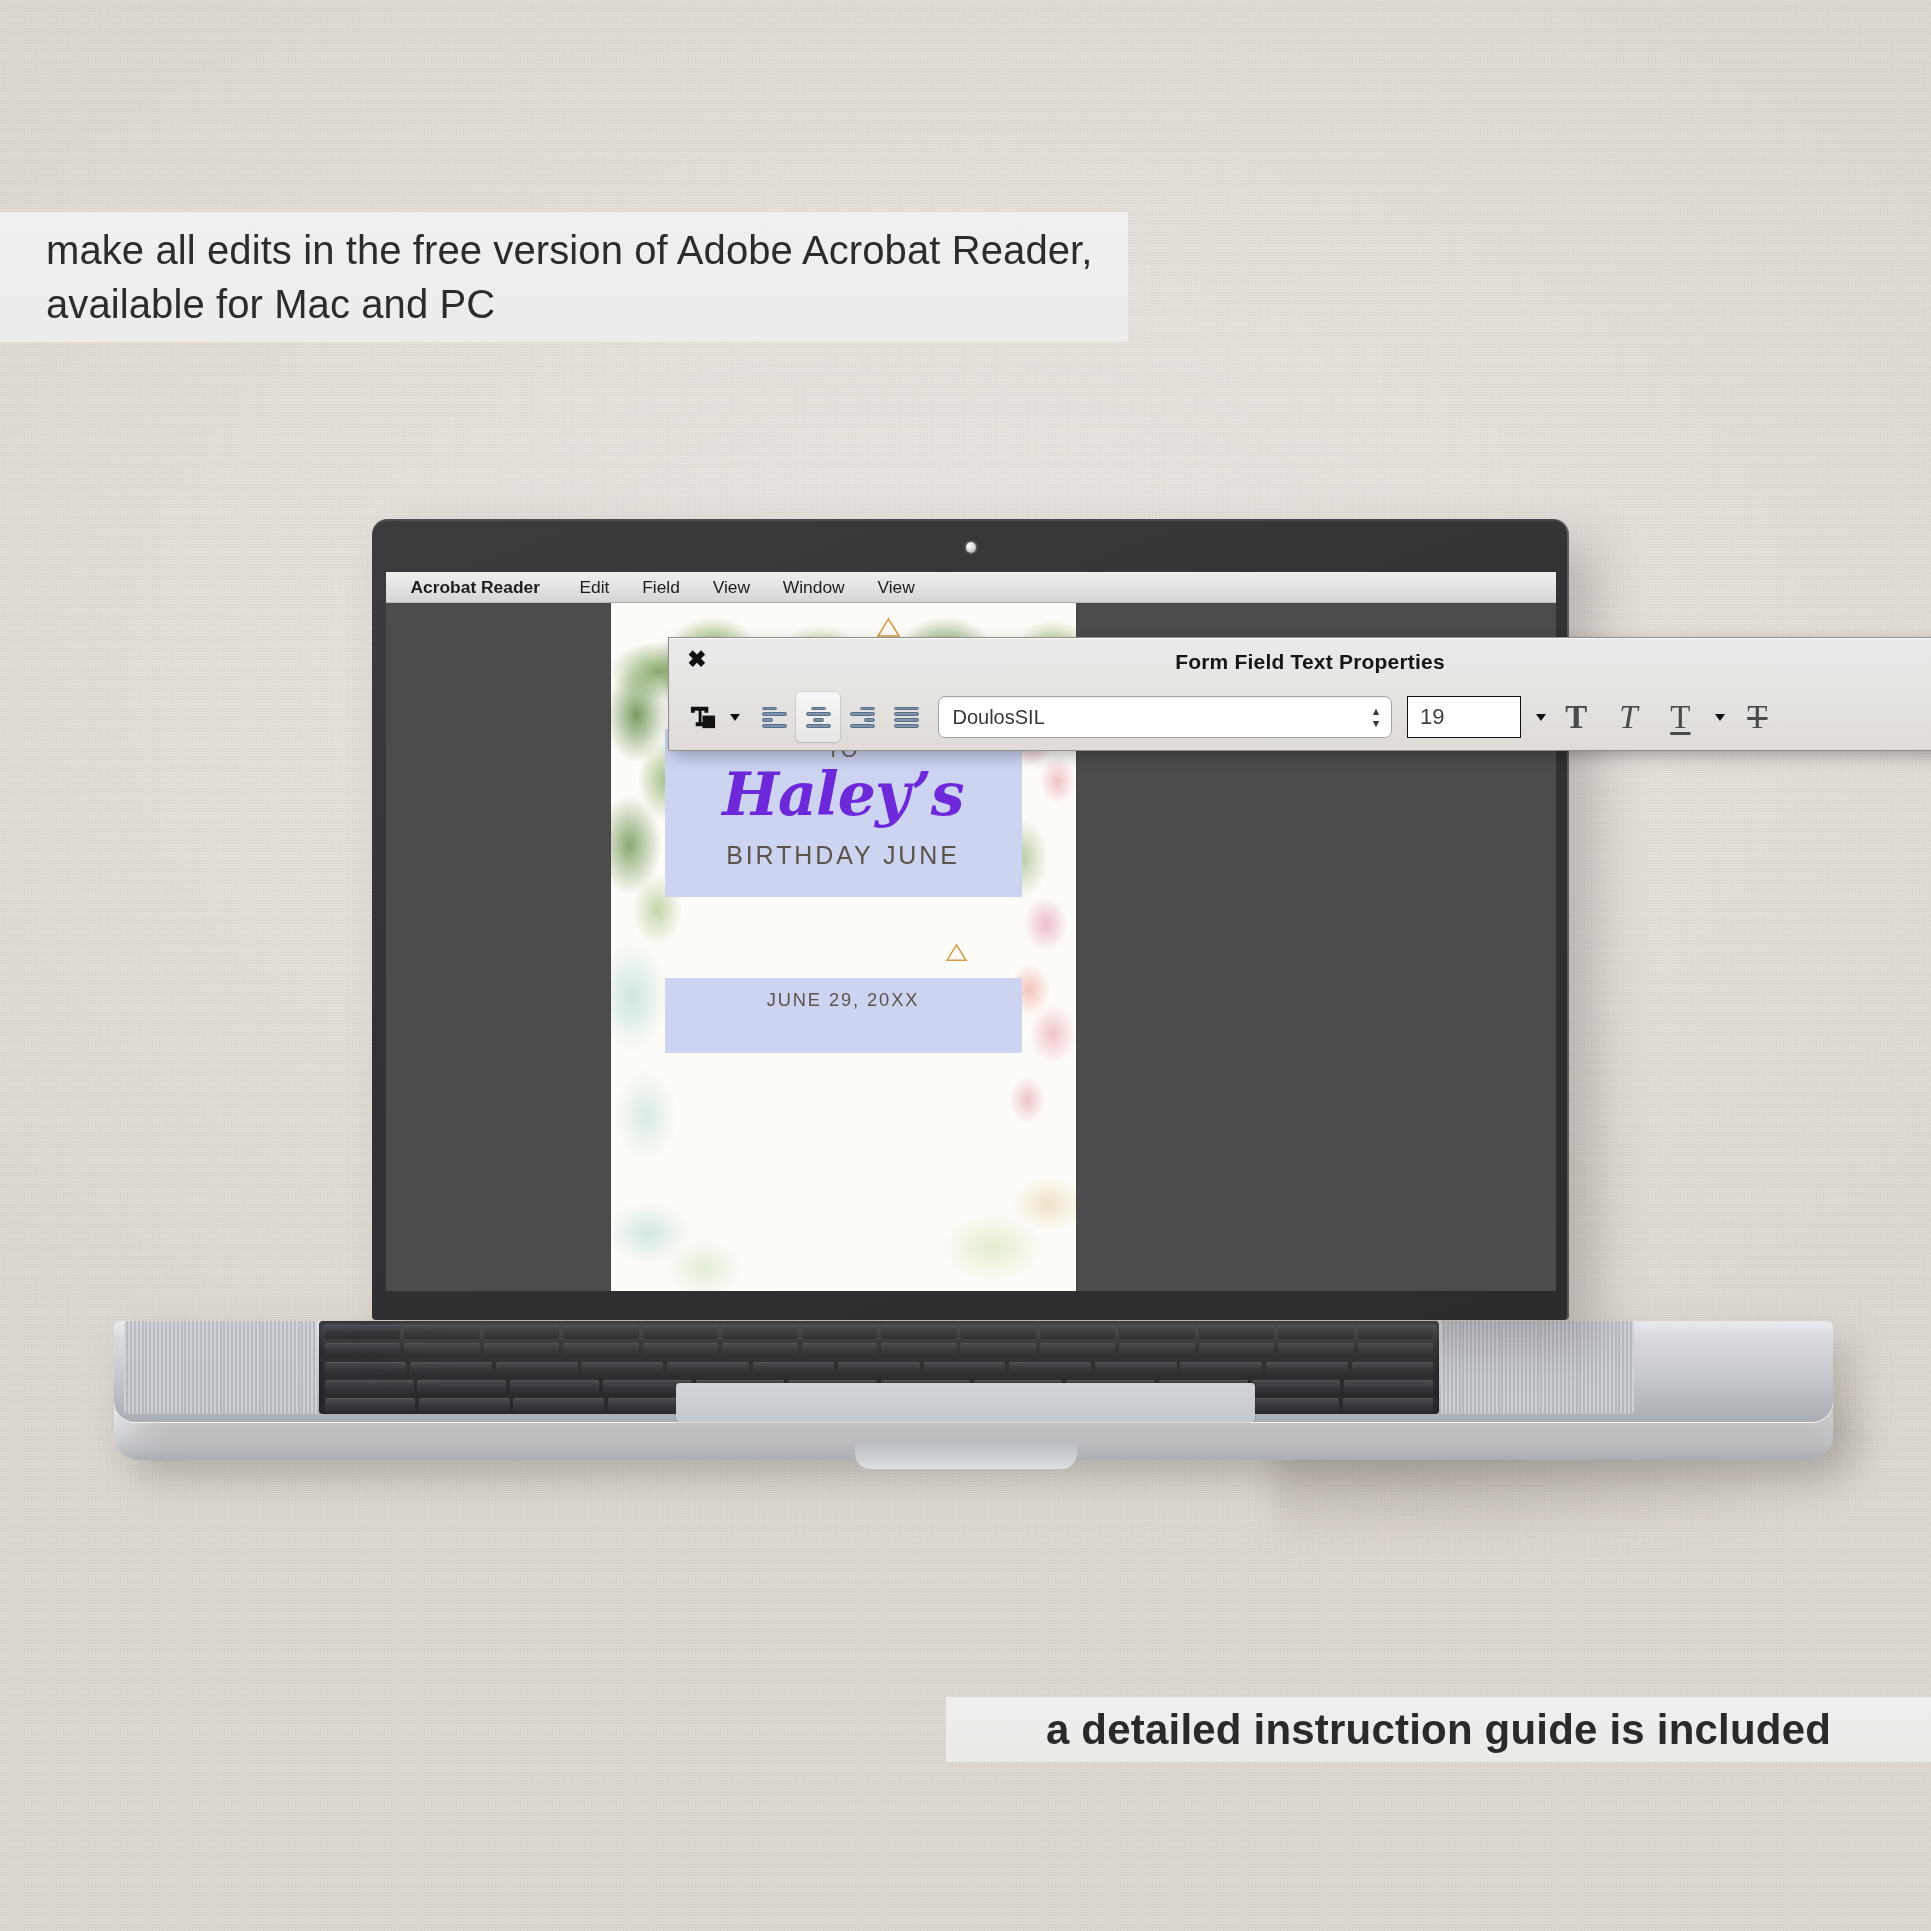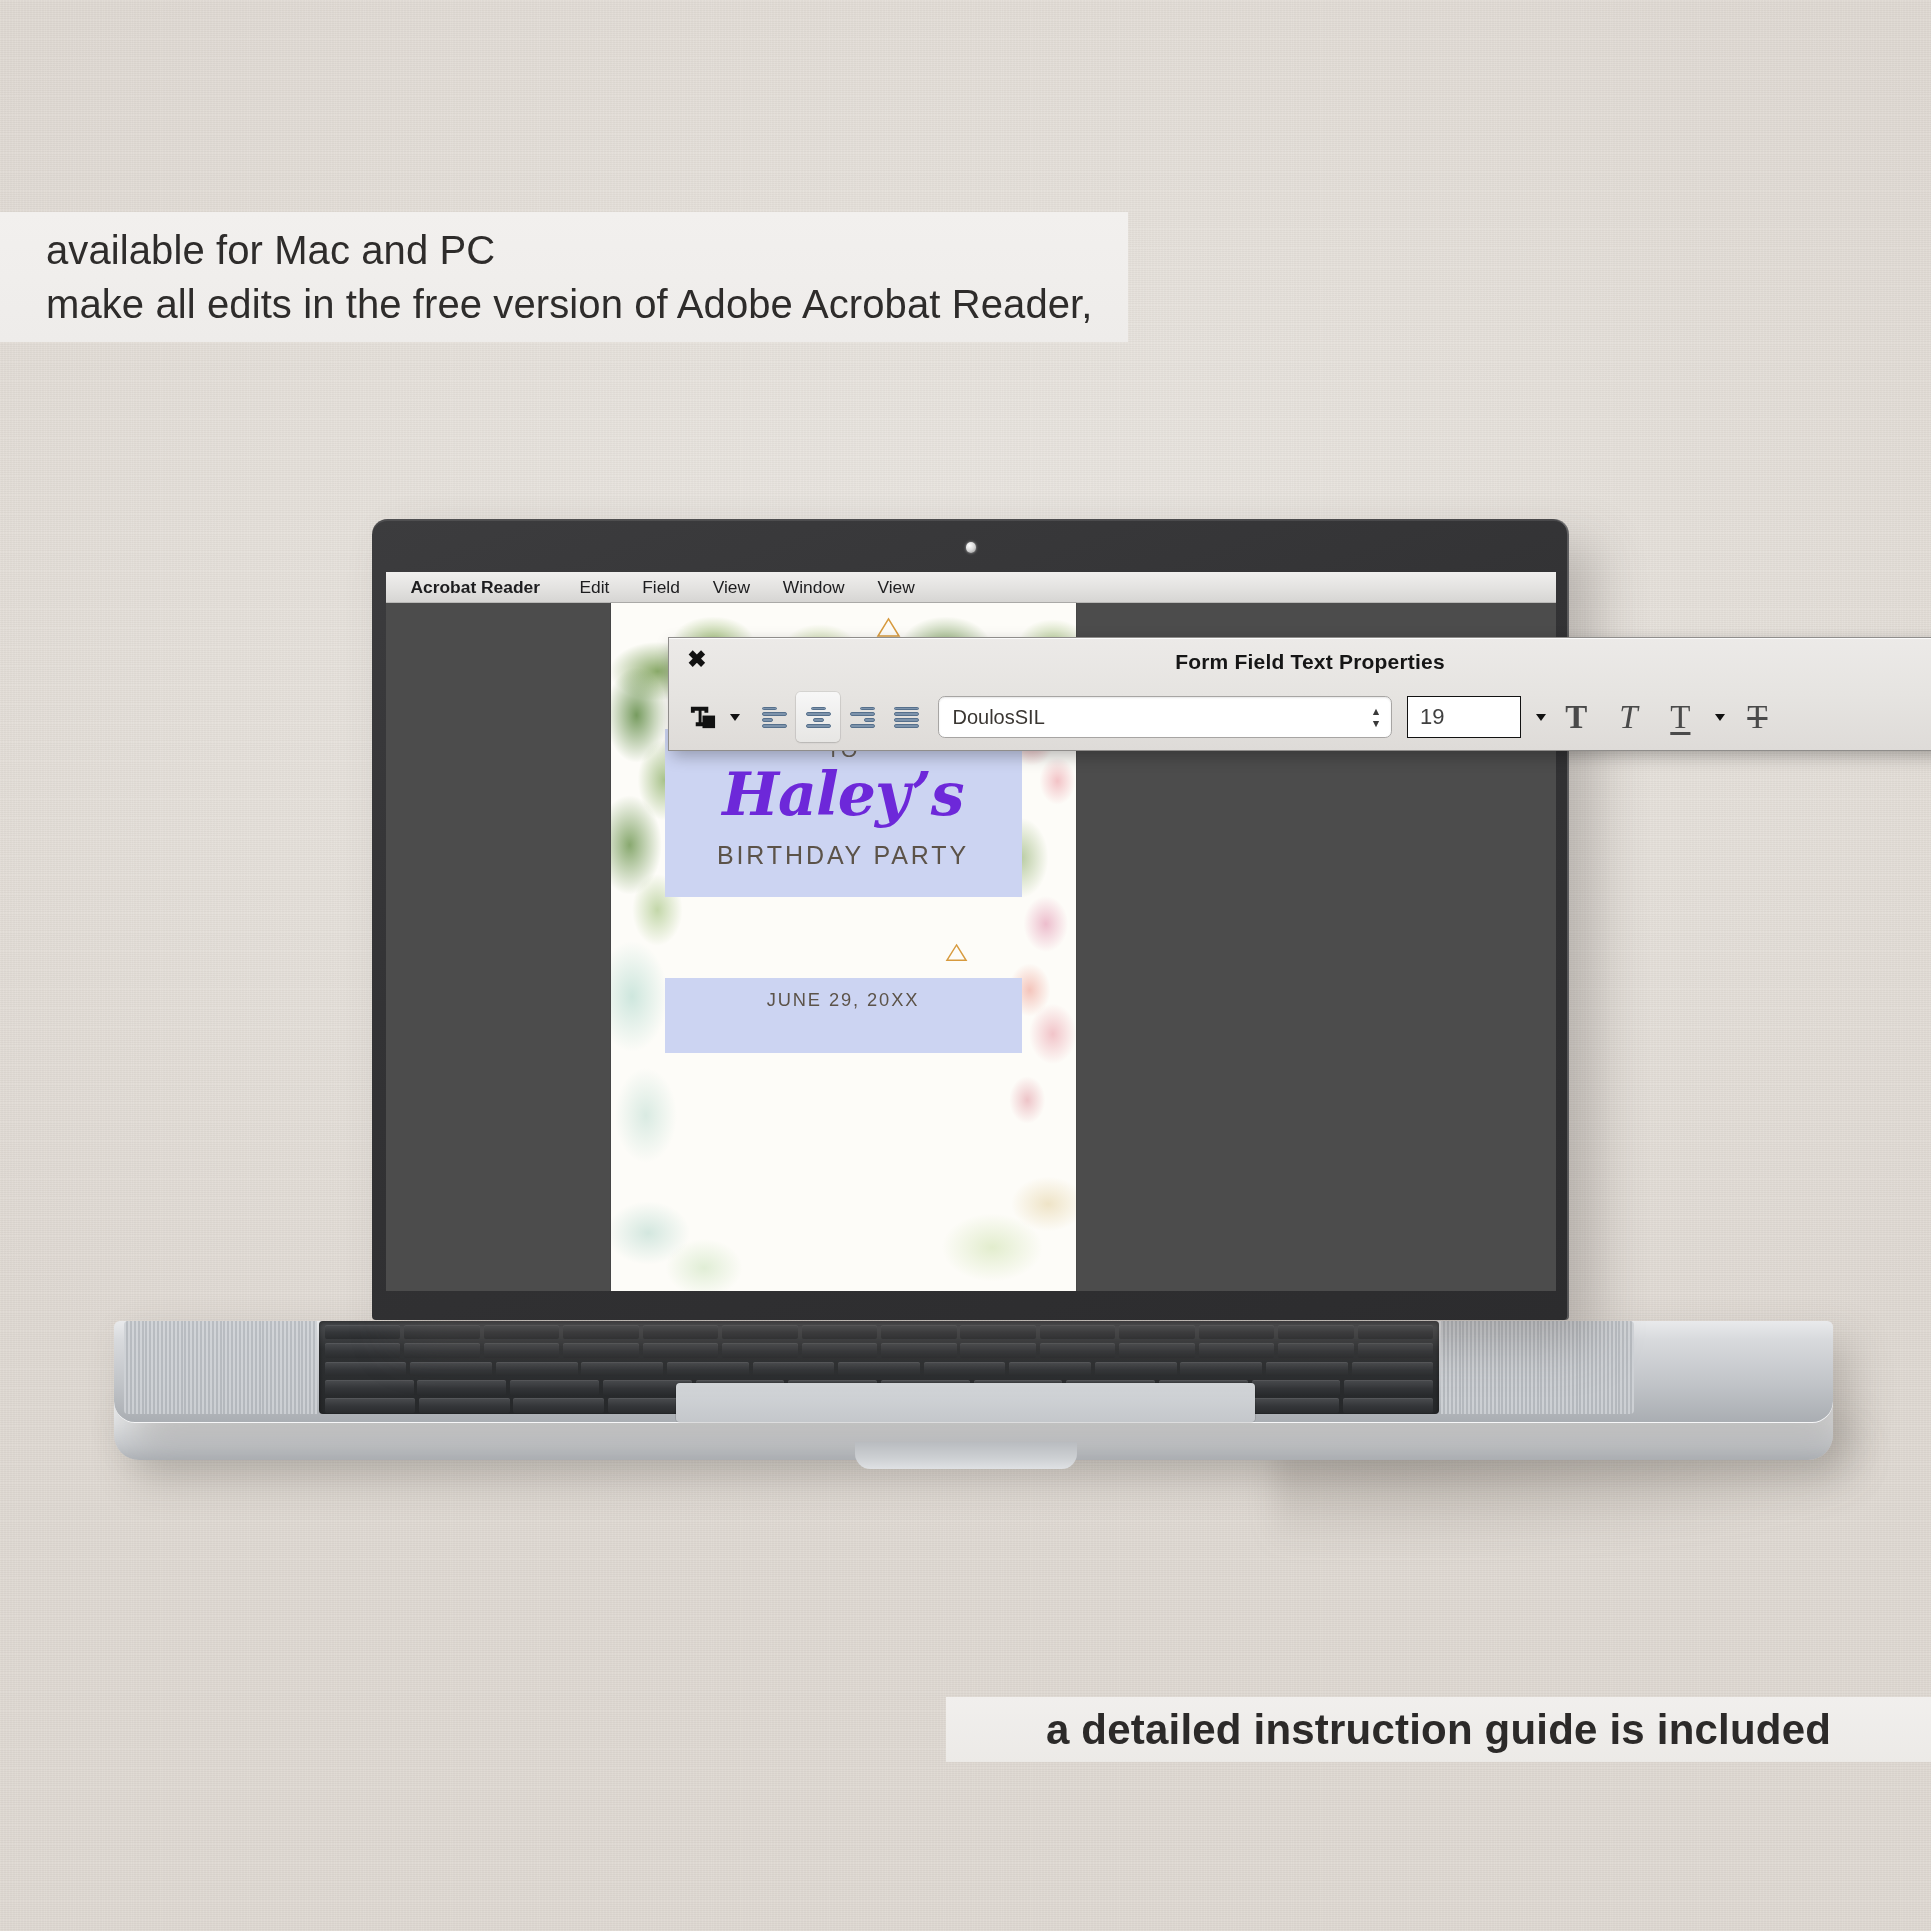--- a/index.html
+++ b/index.html
@@ -290,22 +290,22 @@
   }
 </style>
 </head>
 <body>
 
 <div id="scene">
 
   <div id="floor-shadow"></div>
 
   <div id="top-caption">
+    <div class="line">make all edits in the free version of Adobe Acrobat Reader,</div>
     <div class="line">available for Mac and PC</div>
-    <div class="line">make all edits in the free version of Adobe Acrobat Reader,</div>
   </div>
 
   <div id="laptop">
 
     <div id="deck-front"></div>
     <div id="deck"></div>
     <div class="grille" id="grille-l"></div>
     <div class="grille" id="grille-r"></div>
     <div id="kb-well">
       <div class="kb-row">
@@ -418,21 +418,21 @@
               </svg>
           </div>
 
           <div class="field-box" style="left:54px;top:126px;width:357px;height:114px;"></div>
           <div class="field-box" style="left:54px;top:238px;width:357px;height:56px;"></div>
           <div class="field-box" style="left:54px;top:375px;width:357px;height:75px;"></div>
 
           <div class="field-text" id="txt-welcome">Welcome</div>
           <div class="field-text" id="txt-to">TO</div>
           <div class="field-text" id="txt-name">Haley’s</div>
-          <div class="field-text" id="txt-event">BIRTHDAY PARTY</div>
+          <div class="field-text" id="txt-event">BIRTHDAY JUNE</div>
           <div class="field-text" id="txt-date">JUNE 29, 20XX</div>
         </div>
 
       </div>
     </div>
   </div>
 
   <div id="props-dialog">
     <div id="dlg-titlebar">
       <div id="dlg-close">✖</div>

